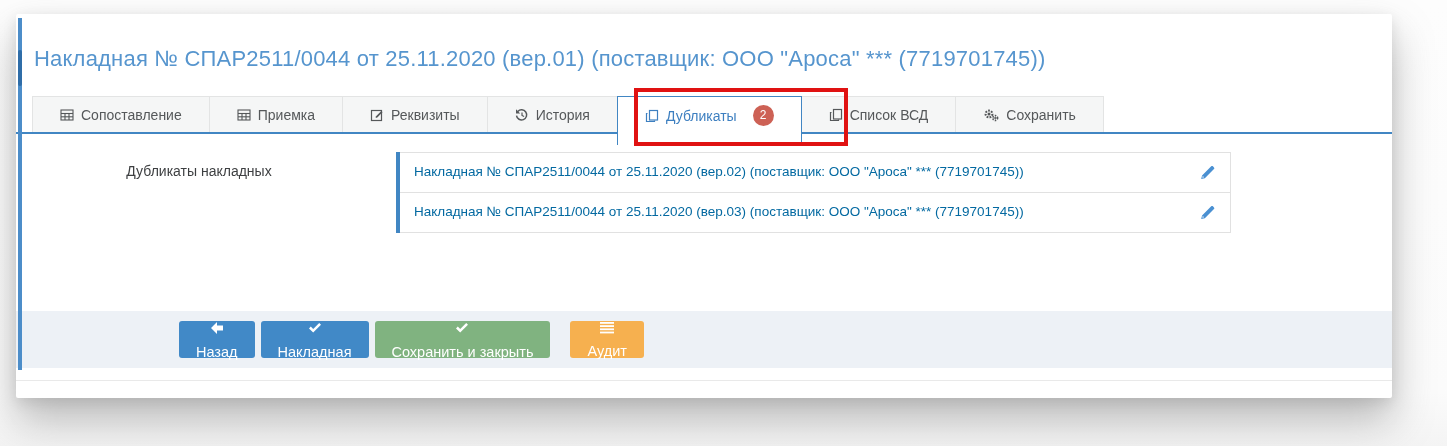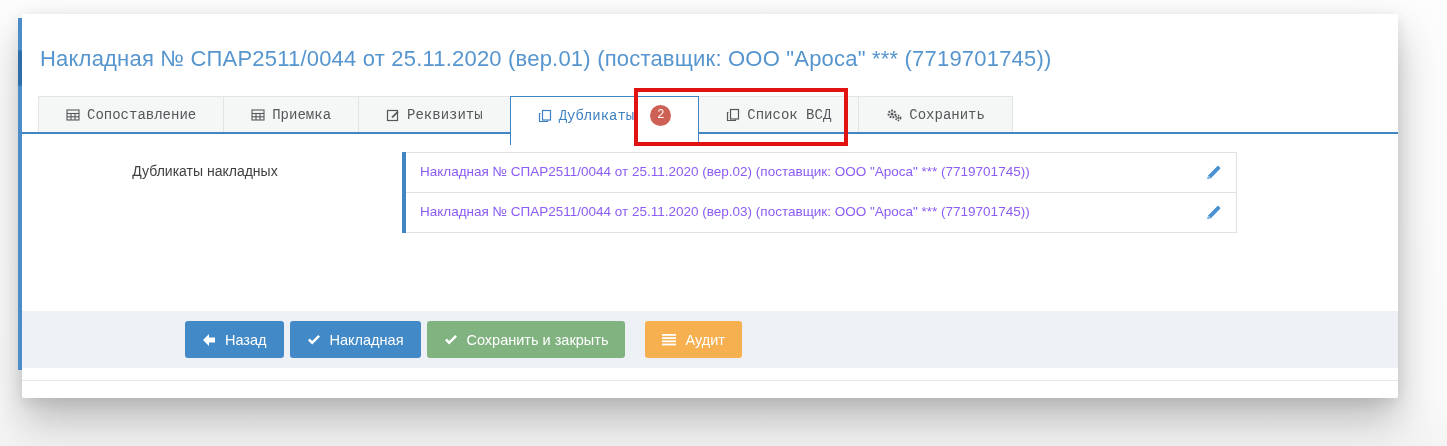--- a/index.html
+++ b/index.html
@@ -1,40 +1,40 @@
 <!DOCTYPE html>
 <html><head>
 <meta charset="utf-8">
 <style>
   * { margin:0; padding:0; box-sizing:border-box; }
   body { font-family:"Liberation Sans","DejaVu Sans",sans-serif; background:#fdfdfd; }
   .page { position:relative; width:1447px; height:446px; overflow:hidden;
           background:linear-gradient(180deg,#fdfdfd 0%,#fbfbfb 88%,#f4f4f4 100%); }
 
-  .card { position:absolute; left:22px; top:14px; width:1376px; height:384px;
+  .card { position:absolute; left:16px; top:14px; width:1376px; height:384px;
           background:#fff; border-radius:2px;
           box-shadow:0 22px 42px rgba(115,115,115,.48), 0 4px 14px rgba(0,0,0,.10); }
 
   
   .side-edge { position:absolute; left:18px; top:18px; width:4px; height:352px;
                background:#4c8dc9; z-index:4; }
   .side-thumb { position:absolute; left:18px; top:50px; width:4px; height:36px;
                 background:#2f6da8; z-index:5; border-radius:2px; }
 
   .page-title { margin:32px 0 0 18px; font-size:22px; font-weight:400;
                 color:#5695ce; letter-spacing:.2px; white-space:nowrap; }
 
   
   .tabbar { position:relative; margin-top:24px; padding-left:16px; height:38px;
             display:flex; align-items:flex-start;
             border-bottom:2px solid #4186c3; }
   .tab { display:flex; align-items:center; justify-content:center; gap:7px;
          height:36px; padding:2px 27px; background:#f5f6f6;
          border:1px solid #e3e4e4; border-bottom:none; margin-left:-1px;
-         font-size:14px; color:#55585a; cursor:pointer; white-space:nowrap;font-family:Liberation Mono, monospace; }
+         font-size:14px; color:#55585a; cursor:pointer; white-space:nowrap; }
   .tab:first-child { margin-left:0; }
   .tab .ticon { display:inline-flex; color:#55585a; }
   .tab.active { position:relative; z-index:2; height:49px; padding-bottom:13px;
                 background:#fff; border:1px solid #4186c3; border-bottom:none;
                 color:#3d7fc0; }
   .tab.active .ticon { color:#3d7fc0; }
   .badge { display:inline-block; min-width:21px; height:21px; line-height:21px;
            margin-left:9px; border-radius:50%; background:#cd6155; color:#fff;
            font-size:12px; text-align:center; }
 
@@ -42,33 +42,33 @@
   .annotation-box { position:absolute; left:634px; top:88px; width:214px; height:58px;
                     border:4px solid #e01212; z-index:9; pointer-events:none; }
 
   
   .content-row { display:flex; margin-top:18px; }
   .field-label { width:380px; padding:11px 14px 0 0; text-align:center;
                  font-size:14px; color:#3d3f41; }
   .dup-list { width:835px; border-left:4px solid #4186c3; }
   .dup-item { position:relative; background:#fff; border:1px solid #e1e1e1;
               border-left:none; padding:11px 44px 11px 14px;
-              font-size:13.5px; color:#8b5cf6; min-height:41px; }
+              font-size:13.5px; color:#0369a1; min-height:41px; }
   .dup-item + .dup-item { margin-top:-1px; }
   .edit-btn { position:absolute; right:13px; top:9px; width:20px; height:20px;
               border:none; background:transparent; color:#4a90d2; cursor:pointer;
               display:inline-flex; align-items:center; justify-content:center; }
 
   
   .footer-bar { position:absolute; left:0; right:0; top:297px; height:57px;
                 background:#edf1f6; display:flex; align-items:center;
                 padding-left:163px; }
   .btn { display:inline-flex; align-items:center; gap:9px; height:37px;
          padding:0 17px; margin-right:6px; border:none; border-radius:3px;
-         color:#fff; font-size:14.5px; cursor:pointer; white-space:nowrap; }
+         color:#fff; font-size:14.5px; cursor:pointer; white-space:nowrap;flex-direction:column; }
   .btn-blue  { background:#4189c7; }
   .btn-green { background:#80b380; }
   .btn-orange{ background:#f6b04f; margin-left:14px; }
 
   .bottom-line { position:absolute; left:0; right:0; top:366px;
                  border-top:1px solid #e9e9e9; }
 
   svg { display:block; }
 </style>
 </head>
@@ -118,20 +118,30 @@
       <div class="tab">
         <span class="ticon">
           <svg width="14" height="14" viewBox="0 0 14 14">
               <rect x="1.5" y="2.5" width="10" height="10" fill="none" stroke="currentColor" stroke-width="1.2"></rect>
               <path fill="currentColor" d="M5.6 9.9l1.7-.5 5.2-5.2-1.2-1.2-5.2 5.2z"></path>
             </svg>
         </span>
         <span>Реквизиты</span>
       </div>
 
+      <div class="tab">
+        <span class="ticon">
+          <svg width="14" height="14" viewBox="0 0 14 14">
+              <path fill="none" stroke="currentColor" stroke-width="1.5" d="M2.8 3.4a5.1 5.1 0 1 1-1.3 4.2"></path>
+              <path fill="currentColor" d="M1 1.2v4.2h4.2z"></path>
+              <path fill="none" stroke="currentColor" stroke-width="1.2" d="M7 4.4v3l2.1 1.2"></path>
+            </svg>
+        </span>
+        <span>История</span>
+      </div>
 
       <div class="tab active">
         <span class="ticon">
           <svg width="14" height="14" viewBox="0 0 14 14" fill="none" stroke="currentColor" stroke-width="1.2">
               <rect x="4.5" y="1.5" width="8" height="9.5"></rect>
               <path d="M2.5 4.5h-1v8h8v-1"></path>
             </svg>
         </span>
         <span>Дубликаты</span>
         <span class="badge">2</span>

